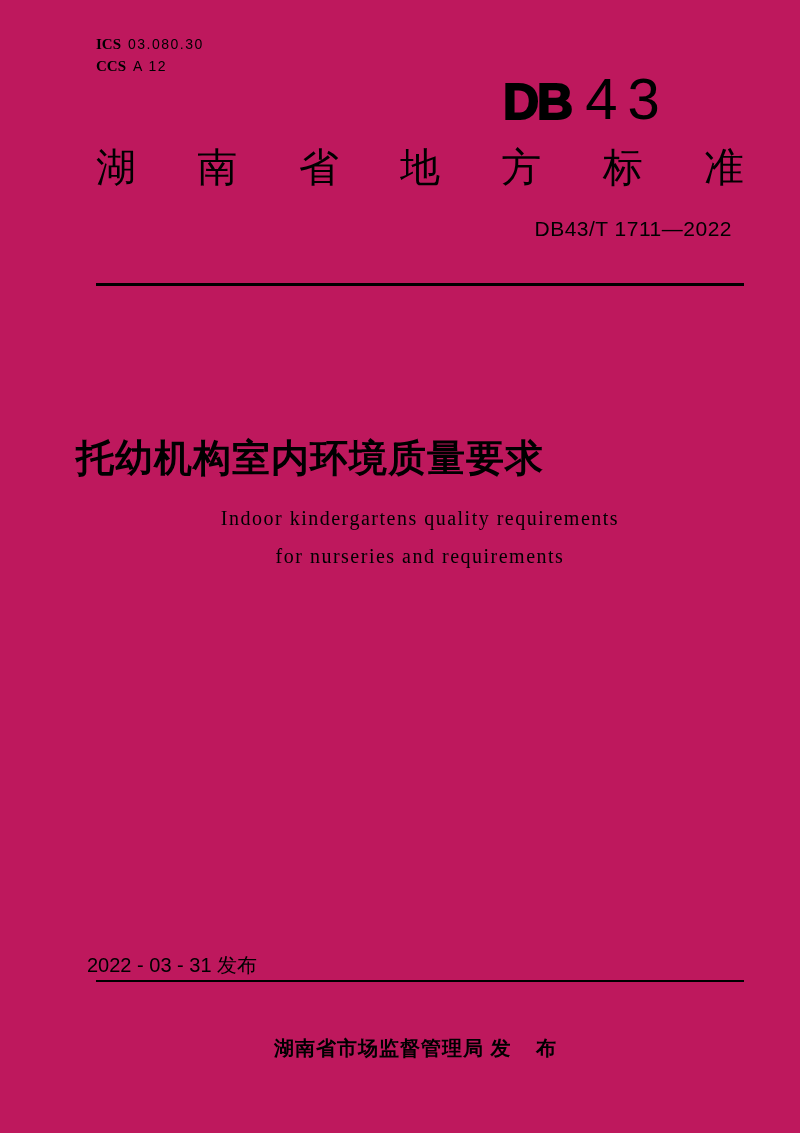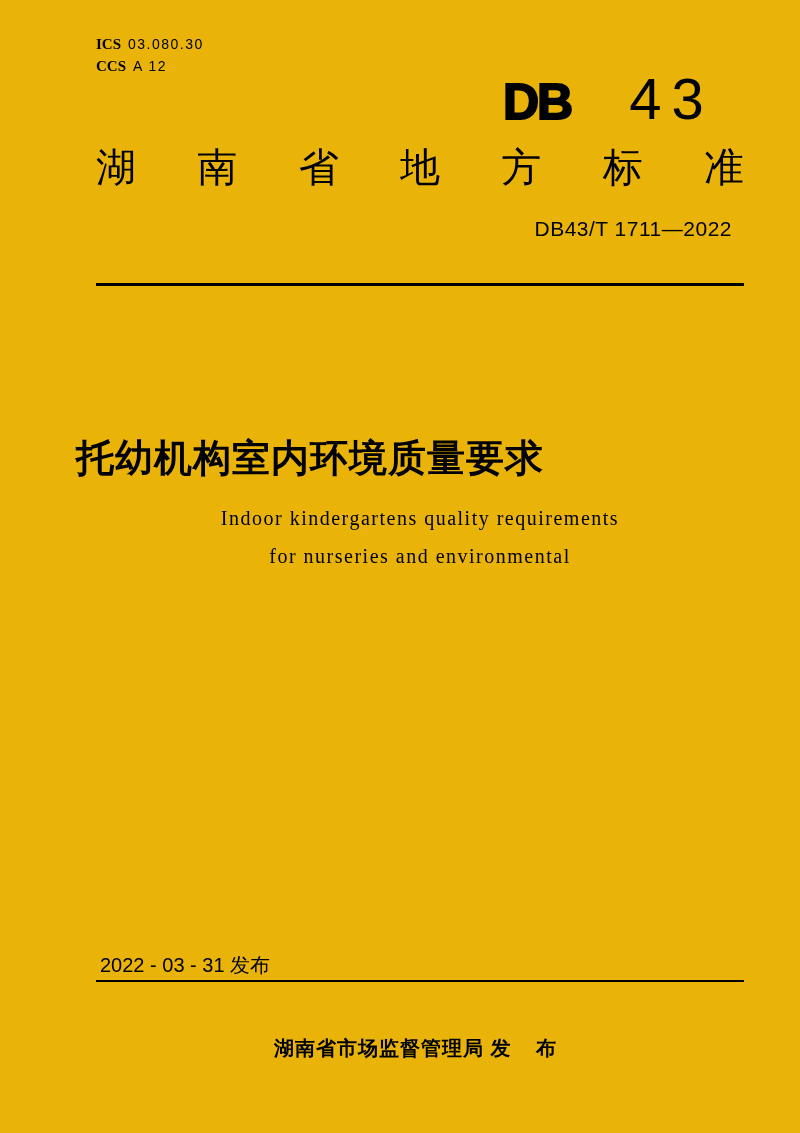--- a/index.html
+++ b/index.html
@@ -5,21 +5,21 @@
   html, body {
     margin: 0;
     padding: 0;
     background: #e8e8e8;
   }
   .page {
     position: relative;
     width: 800px;
     height: 1133px;
     margin: 0 auto;
-    background: #eab308;
+    background: #be185d;
     color: #000000;
     font-family: "Liberation Sans", sans-serif;
     overflow: hidden;
     box-shadow: 0 0 4px rgba(0,0,0,0.25);
   }
 
   
   .ics-block {
     position: absolute;
     left: 96px;
@@ -40,21 +40,20 @@
   }
 
   
   .logo {
     position: absolute;
     left: 503px;
     top: 70px;
     display: flex;
     align-items: baseline;
     white-space: nowrap;
-    gap: 44px;
   }
   .logo-db {
     font-size: 50px;
     font-weight: 900;
     letter-spacing: -2px;
     line-height: 1;
     -webkit-text-stroke: 2px #000;
   }
   .logo-num {
     font-size: 58px;
@@ -118,21 +117,21 @@
     text-align: center;
     font-family: "Liberation Serif", serif;
     font-size: 20px;
     letter-spacing: 1.5px;
     line-height: 38px;
   }
 
   
   .dates {
     position: absolute;
-    left: 100px;
+    left: 87px;
     top: 952px;
     width: 648px;
     display: flex;
     justify-content: space-between;
     font-size: 20px;
     font-weight: 500;
     white-space: nowrap;
   }
 
   
@@ -181,21 +180,21 @@
   </div>
 
   <div class="std-code">DB43/T 1711—2022</div>
 
   <div class="rule rule-top"></div>
 
   <div class="title-cn">托幼机构室内环境质量要求</div>
 
   <div class="title-en">
     <div>Indoor kindergartens quality requirements</div>
-    <div>for nurseries and environmental</div>
+    <div>for nurseries and requirements</div>
   </div>
 
   <div class="dates">
     <span>2022 - 03 - 31 发布</span>
   </div>
 
   <div class="rule rule-bottom"></div>
 
   <div class="publisher">
     <span>湖南省市场监督管理局</span>

